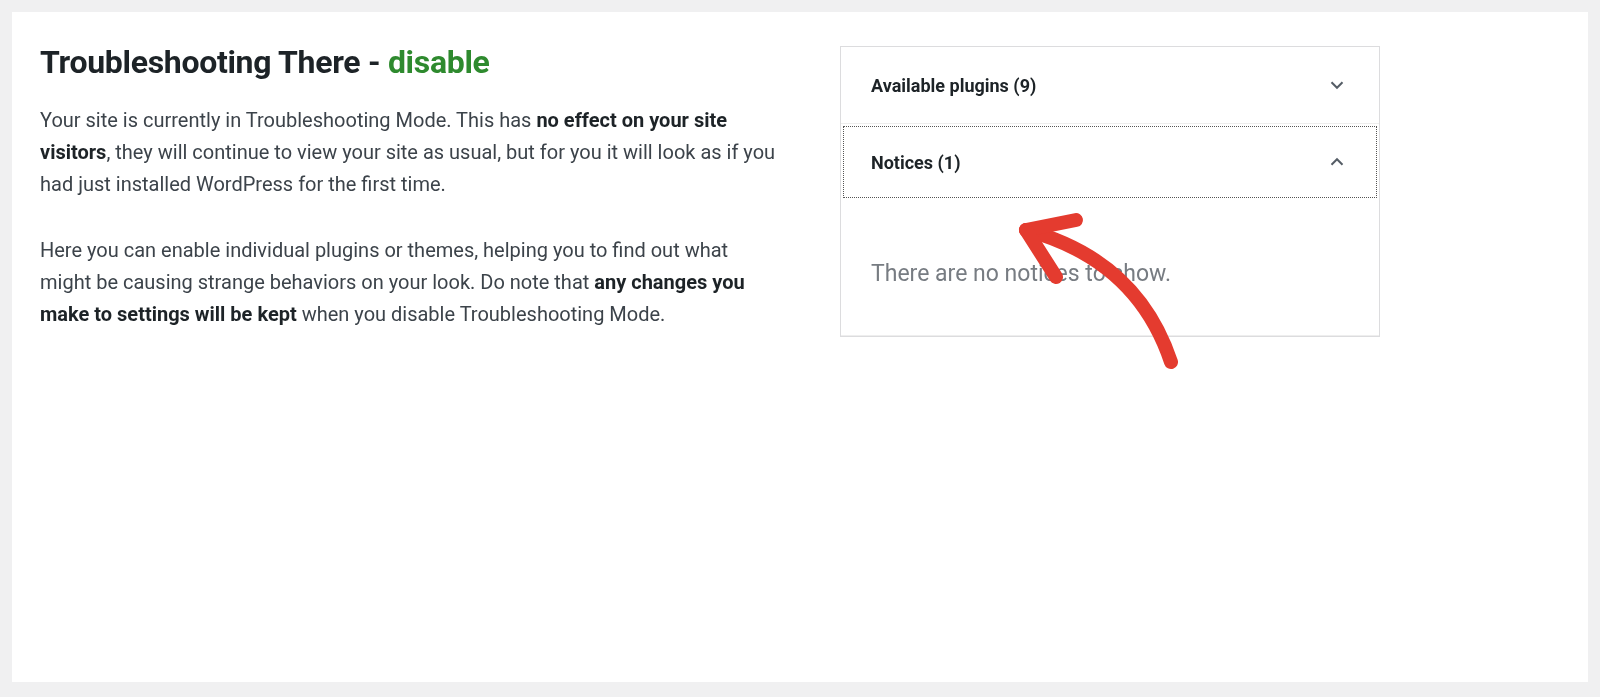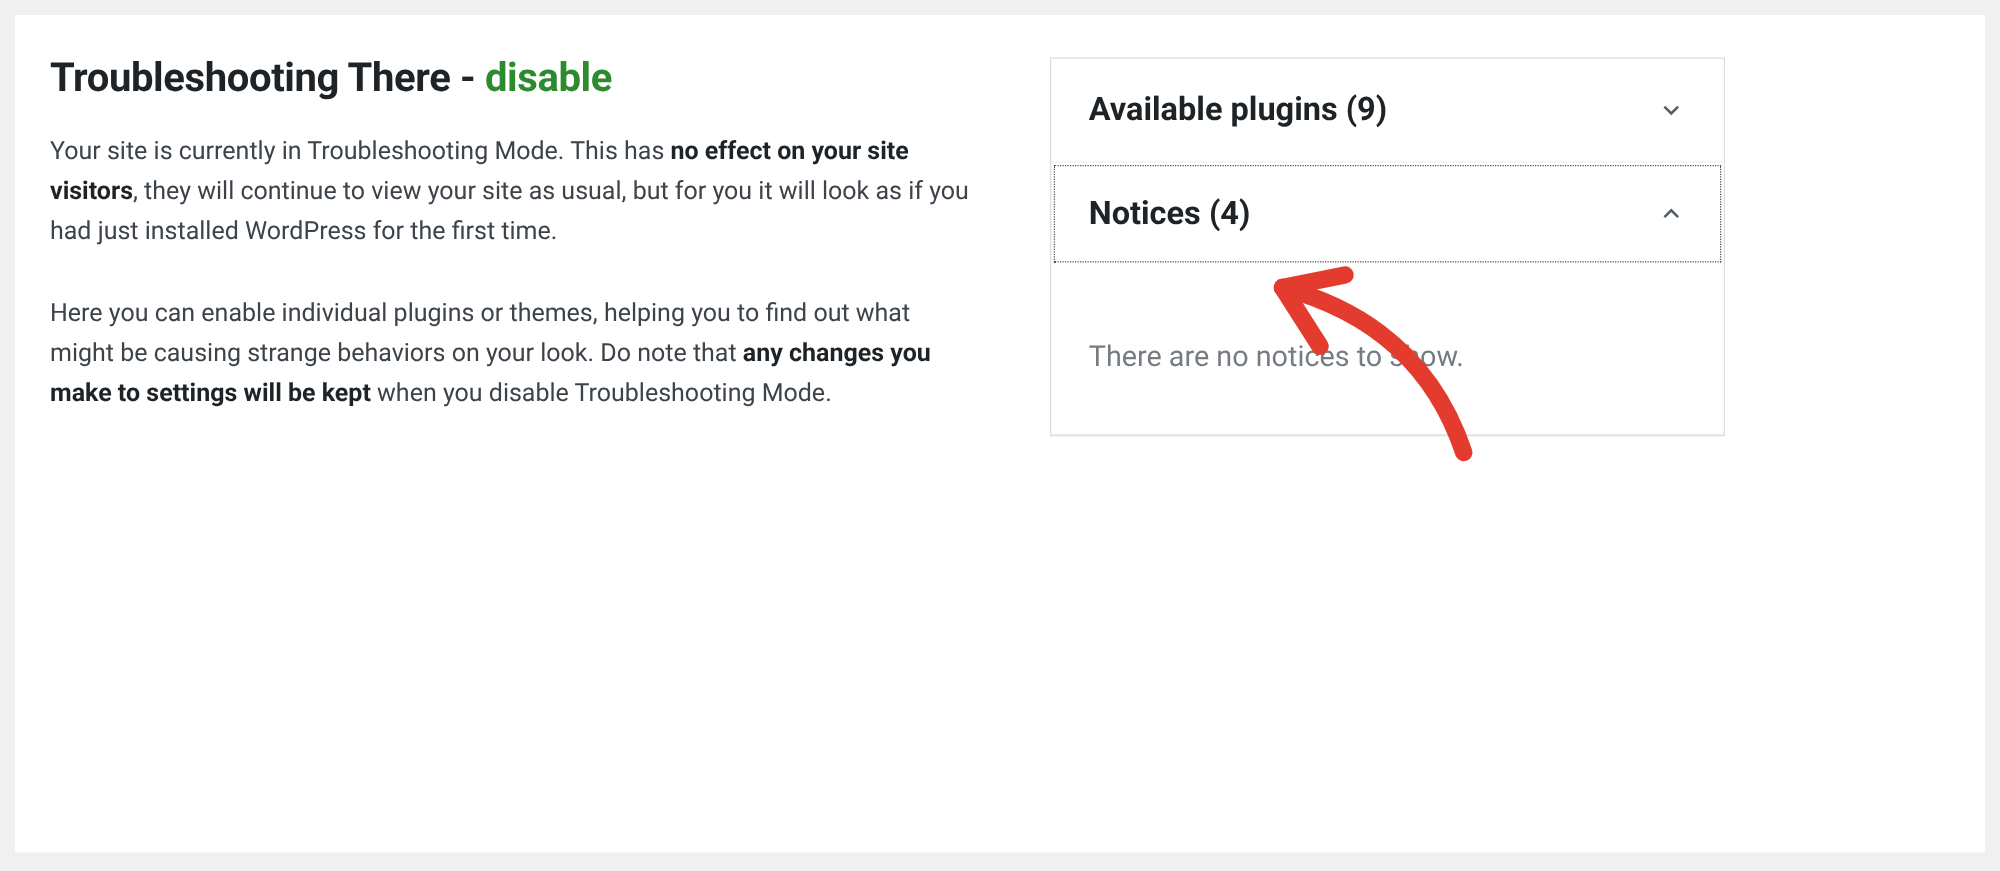--- a/index.html
+++ b/index.html
@@ -69,21 +69,21 @@
     .acc-item {
       border-bottom: 1px solid #eeeeee;
     }
     .acc-item:last-child { border-bottom: none; }
     .acc-header {
       display: flex;
       justify-content: space-between;
       align-items: center;
       padding: 26px 30px;
       cursor: pointer;
-      font-size: 26px;
+      font-size: 18px;
       font-weight: 700;
       color: #1d2327;
     }
     .acc-header.open-focus {
       outline: 1px dotted #555;
       outline-offset: -3px;
     }
     .chev {
       width: 24px;
       height: 24px;
@@ -142,21 +142,21 @@
             <svg viewBox="0 0 24 24">
                 <polyline points="6 9 12 15 18 9"></polyline>
               </svg>
           </span>
         </div>
       </div>
 
 
       <div class="acc-item">
         <div class="acc-header open-focus">
-          <span>Notices (4)</span>
+          <span>Notices (1)</span>
           <span class="chev">
             <svg viewBox="0 0 24 24">
                 <polyline points="6 15 12 9 18 15"></polyline>
               </svg>
           </span>
         </div>
         <div class="acc-body">
           <div class="notices-empty">There are no notices to show.</div>
         </div>
       </div>

